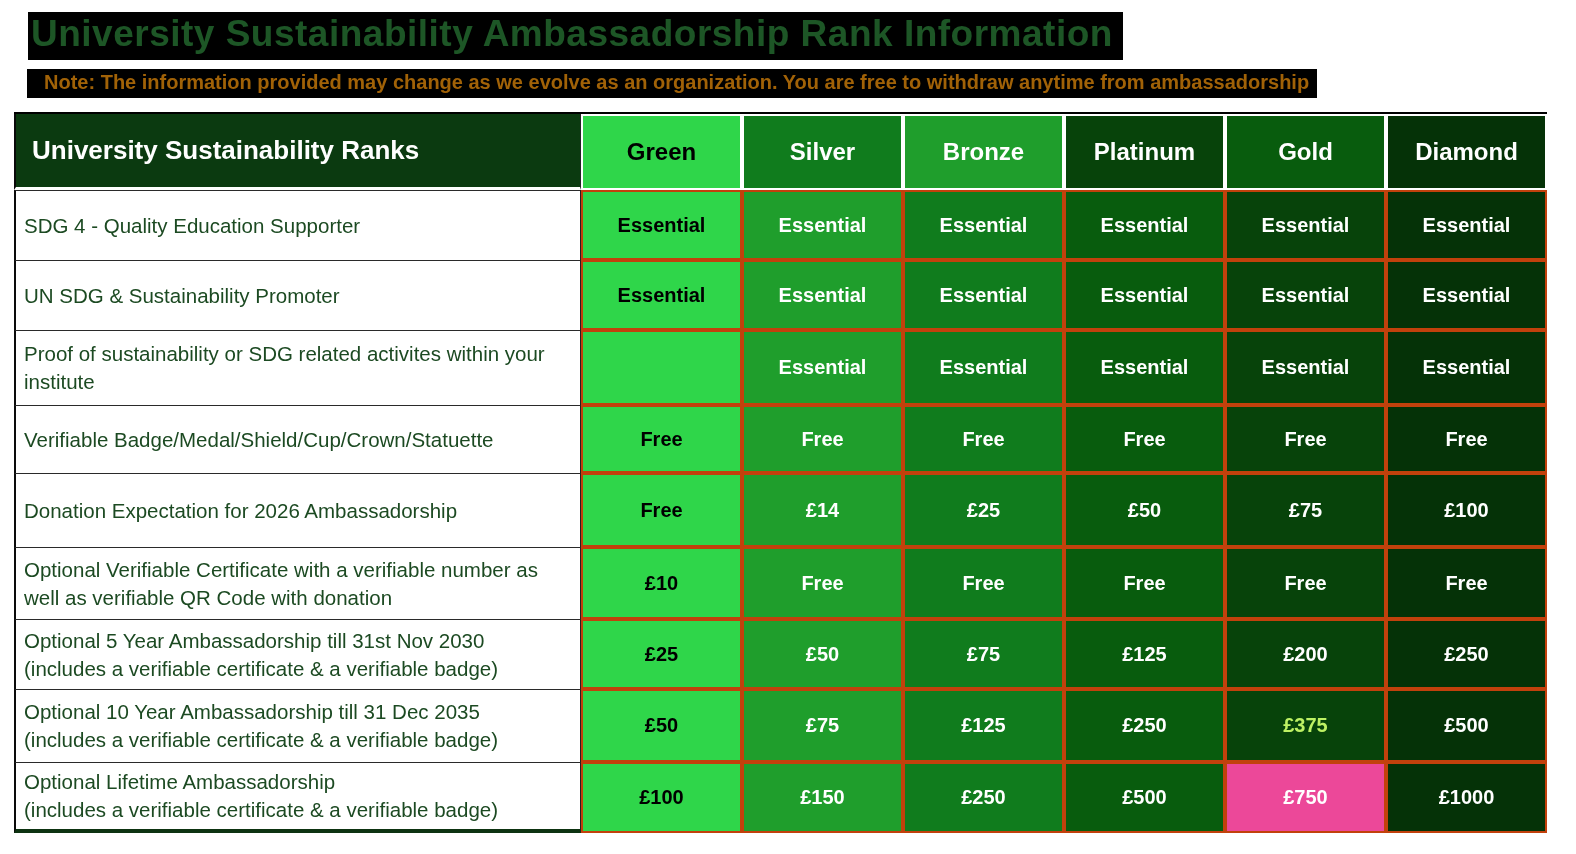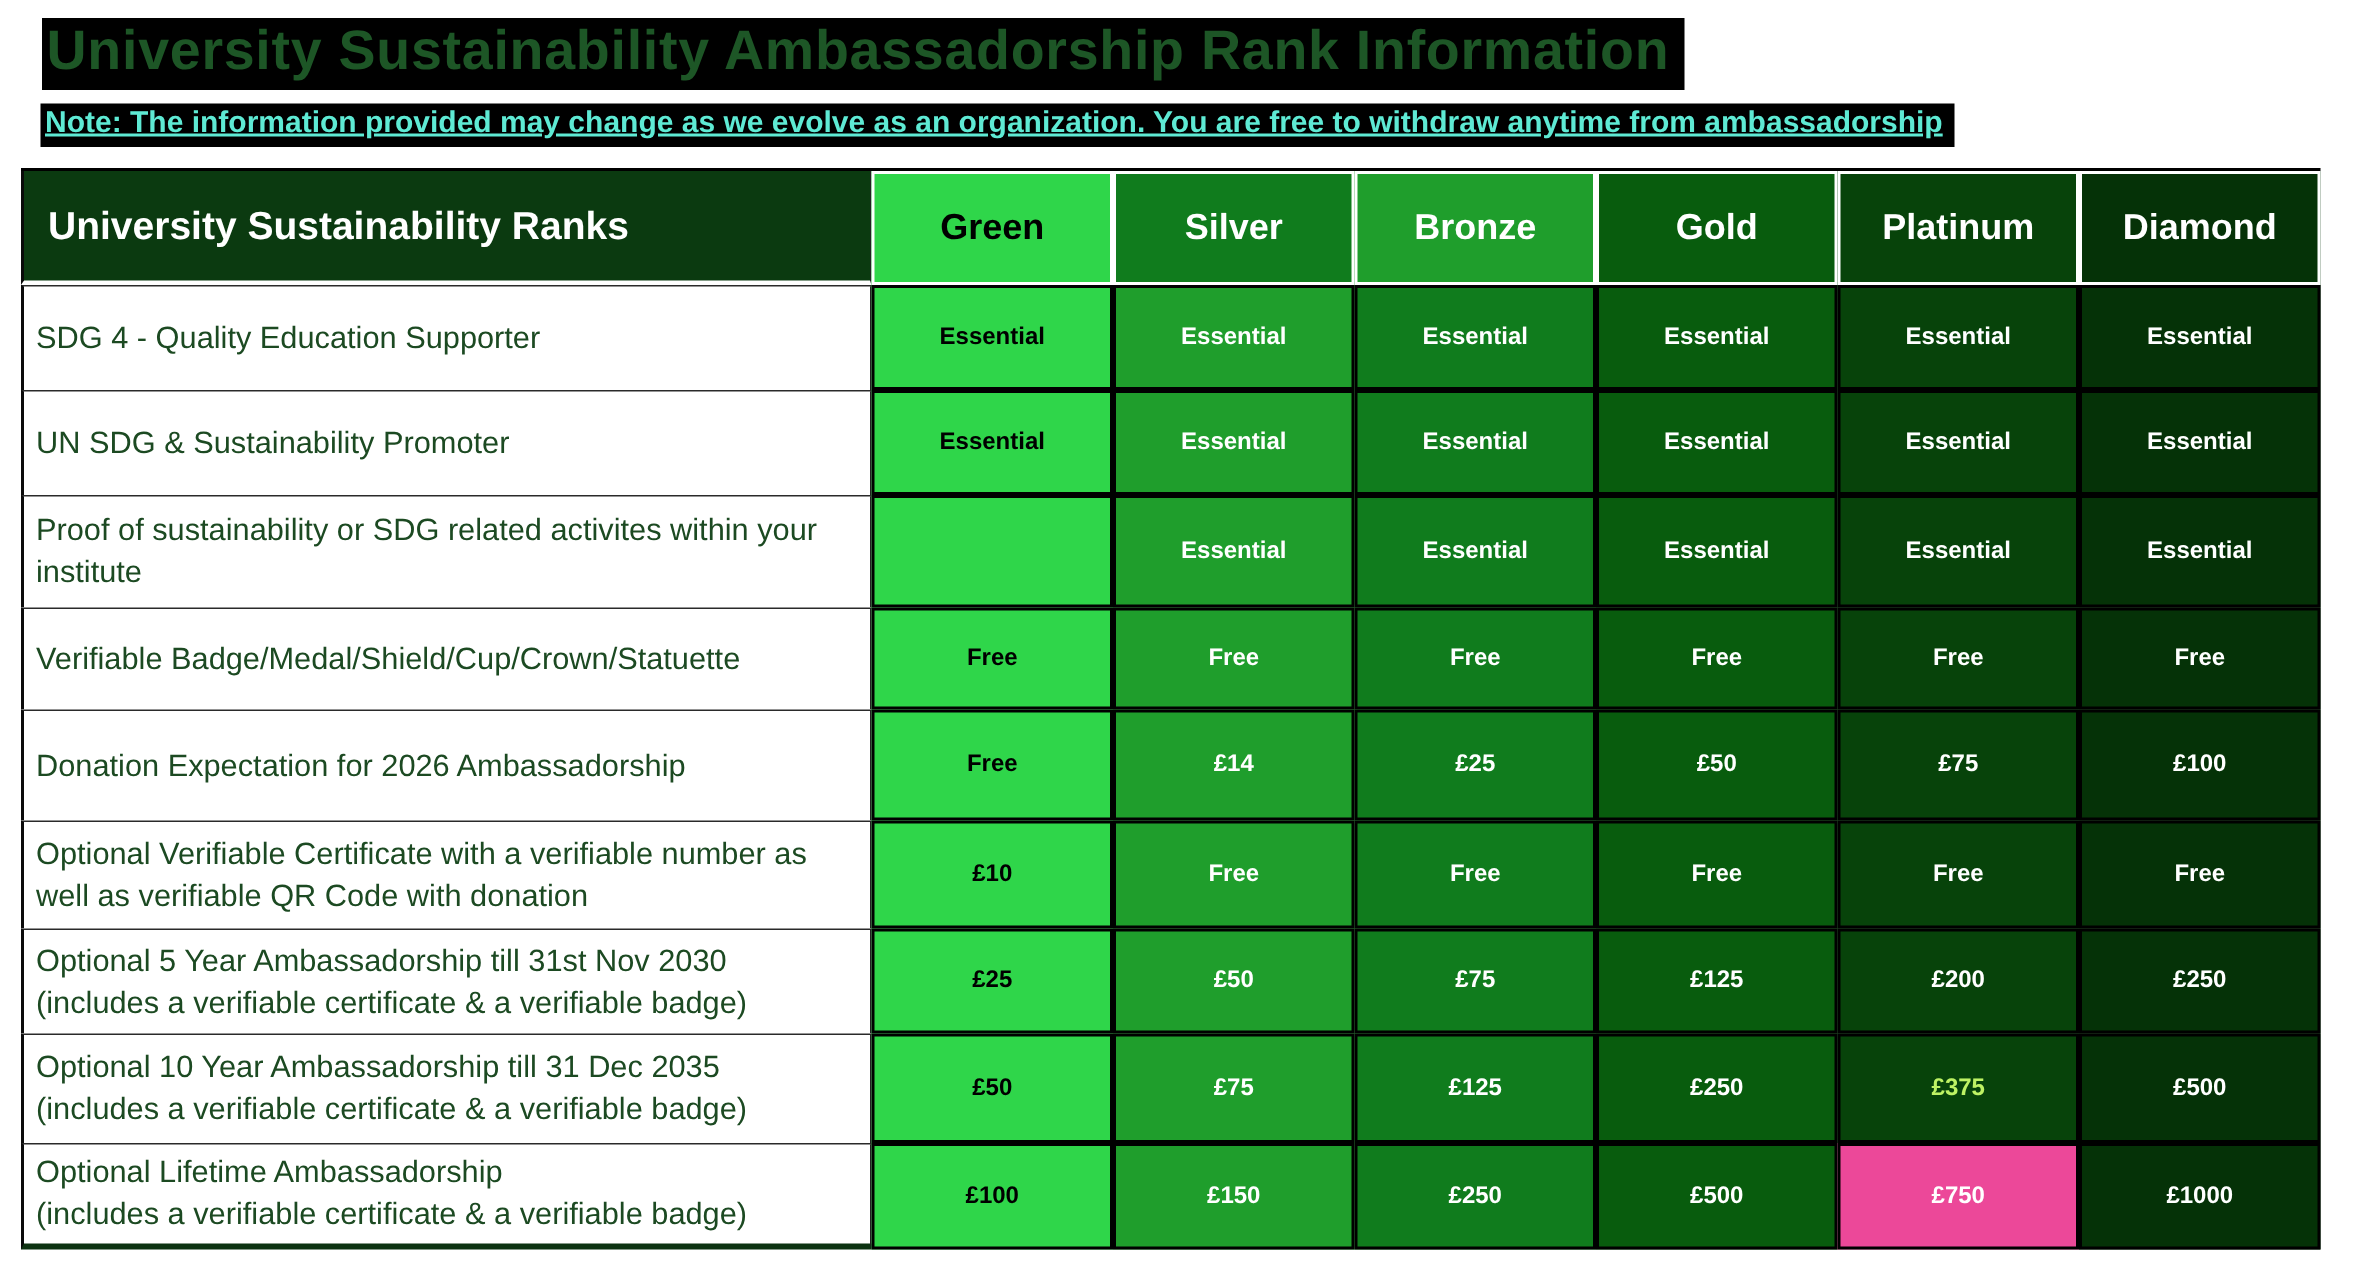--- a/index.html
+++ b/index.html
@@ -27,26 +27,25 @@
     padding: 3px 10px 8px 3px;
     line-height: 1.0;
   }
   .note {
     display: block;
   }
   .note-inner {
     display: inline-block;
     margin: 9px 0 0 27px;
     background: #000000;
-    color: #5eead4;
+    color: #a16207;
     font-size: 20px;
     font-weight: bold;
-    padding: 2px 8px 5px 3px;
+    padding: 2px 8px 5px 17px;
     line-height: 1.1;
-    text-decoration: underline;
   }
   .ranks-table {
     display: grid;
     grid-template-columns: 567px repeat(6, 161px);
     grid-template-rows: 76px 70px 70px 75px 68px 74px 72px 70px 73px 71px;
     margin: 14px 0 0 14px;
     border-top: 2px solid #000000;
     width: 1533px;
   }
   .corner-cell {
@@ -82,44 +81,44 @@
     padding-right: 4px;
     border-left: 2px solid #0a0a0a;
     border-right: 1px solid #222222;
     border-top: 1px solid #2a2a2a;
     box-sizing: border-box;
   }
   .label-cell.last {
     border-bottom: 4px solid #0d3311;
   }
   .value-cell {
-    border: 2px solid #000000;
+    border: 2px solid #c2410c;
     box-sizing: border-box;
     display: flex;
     align-items: center;
     justify-content: center;
-    font-size: 16px;
+    font-size: 20px;
     font-weight: bold;
   }
 </style>
 </head>
 <body>
 
 <div class="page">
   <h1 class="title">University Sustainability Ambassadorship Rank Information</h1>
   <div class="note">
     <span class="note-inner">Note: The information provided may change as we evolve as an organization. You are free to withdraw anytime from ambassadorship</span>
   </div>
   <div class="ranks-table" id="ranks-table">
       <div class="corner-cell">University Sustainability Ranks</div>
       <div class="col-header" style="background: rgb(47, 214, 74); color: rgb(0, 0, 0);">Green</div>
       <div class="col-header" style="background: rgb(16, 124, 29); color: rgb(255, 255, 255);">Silver</div>
       <div class="col-header" style="background: rgb(31, 158, 44); color: rgb(255, 255, 255);">Bronze</div>
+      <div class="col-header" style="background: rgb(7, 67, 10); color: rgb(255, 255, 255);">Platinum</div>
       <div class="col-header" style="background: rgb(8, 92, 13); color: rgb(255, 255, 255);">Gold</div>
-      <div class="col-header" style="background: rgb(7, 67, 10); color: rgb(255, 255, 255);">Platinum</div>
       <div class="col-header" style="background: rgb(5, 50, 7); color: rgb(255, 255, 255);">Diamond</div>
       <div class="label-cell">
         <div>
           <div>SDG 4 - Quality Education Supporter</div>
         </div>
       </div>
       <div class="value-cell" style="background: rgb(47, 214, 74); color: rgb(0, 0, 0);">Essential</div>
       <div class="value-cell" style="background: rgb(31, 158, 44); color: rgb(255, 255, 255);">Essential</div>
       <div class="value-cell" style="background: rgb(16, 124, 29); color: rgb(255, 255, 255);">Essential</div>
       <div class="value-cell" style="background: rgb(8, 92, 13); color: rgb(255, 255, 255);">Essential</div>

